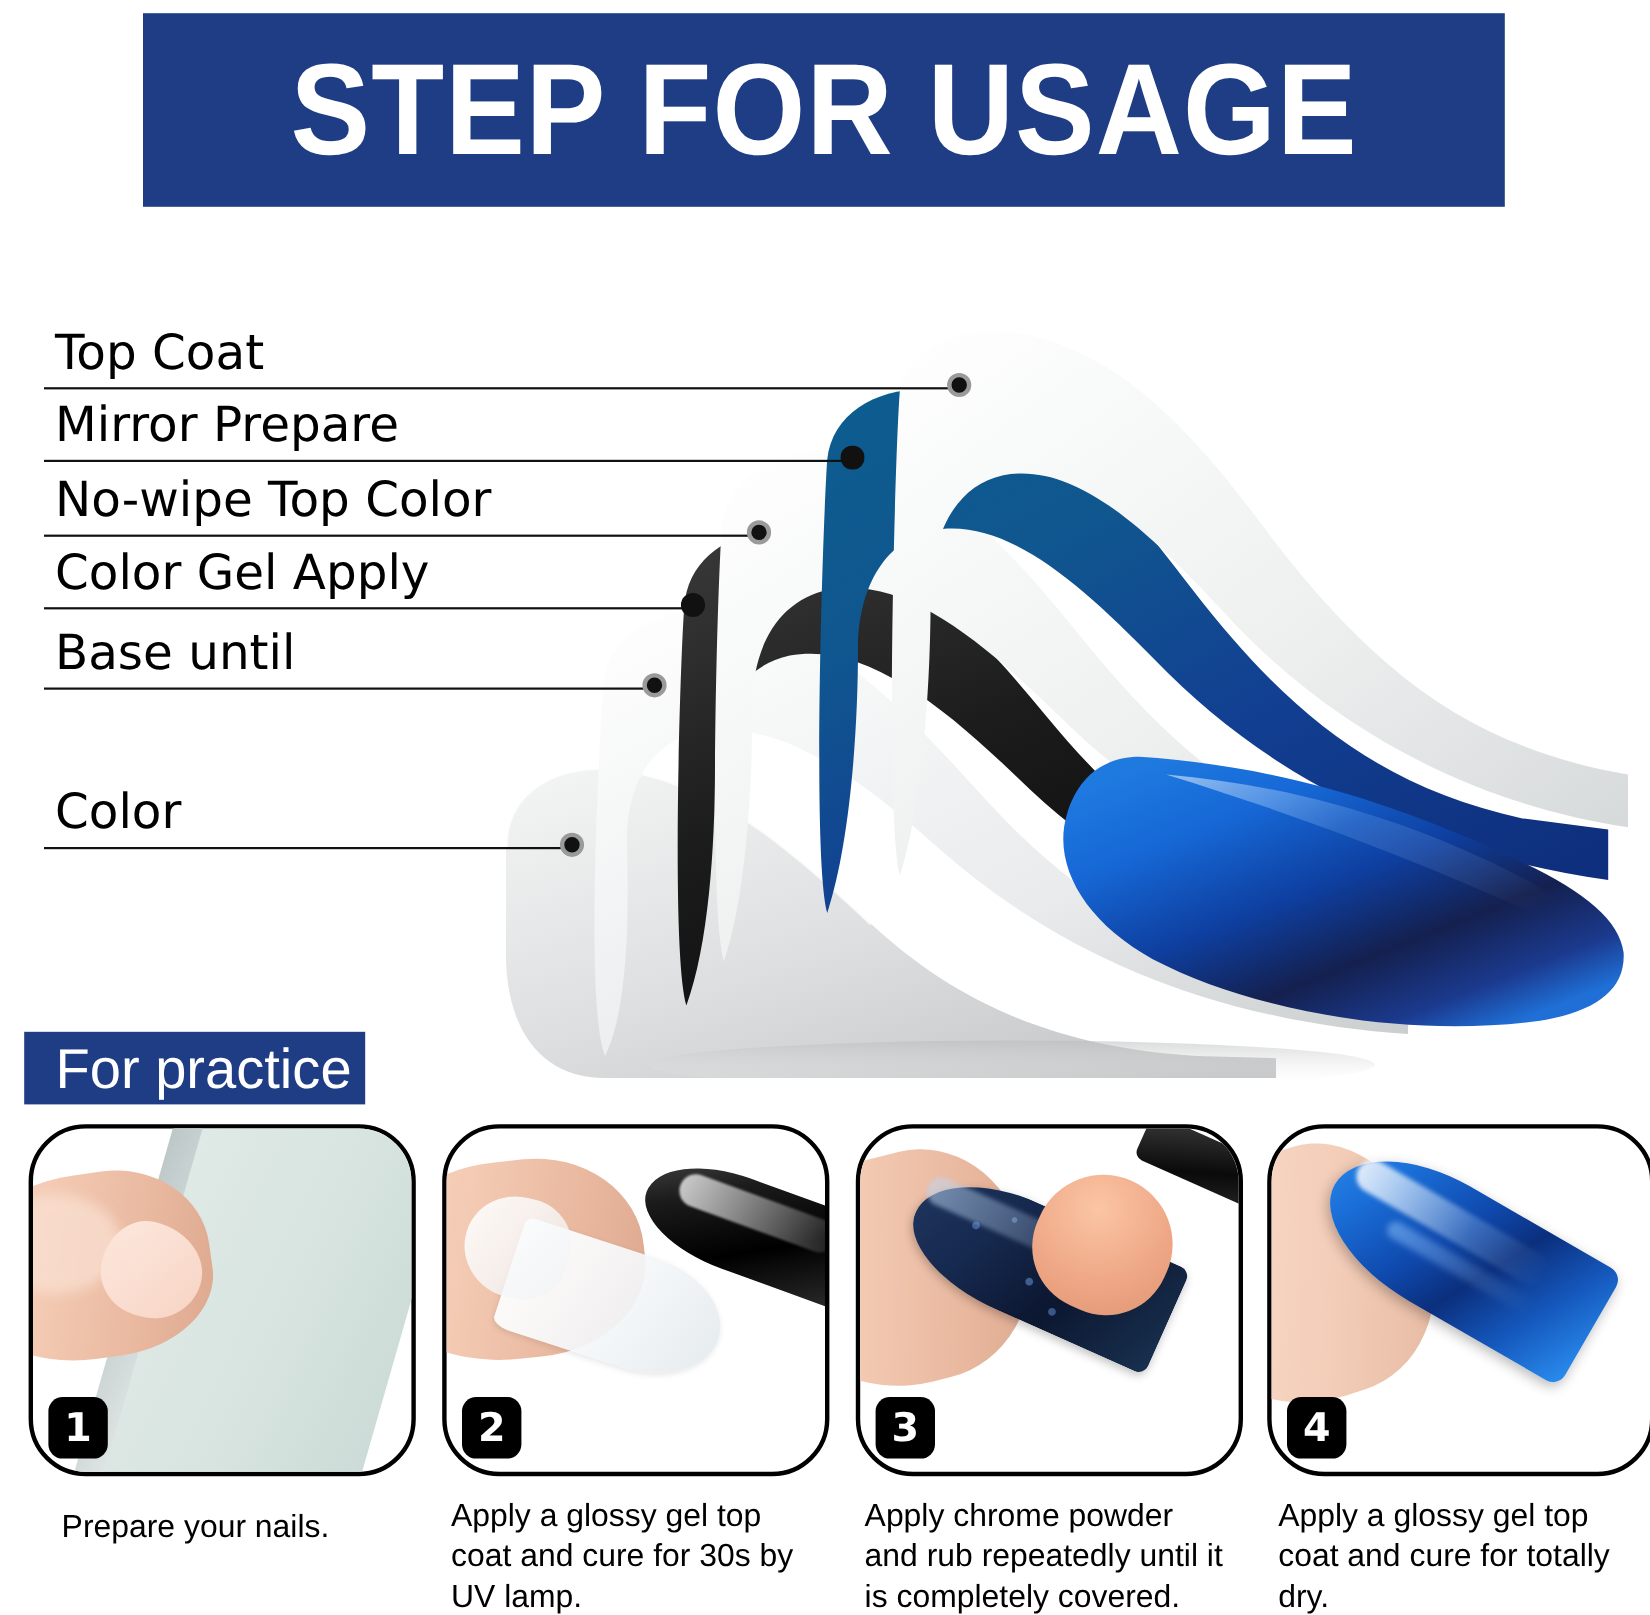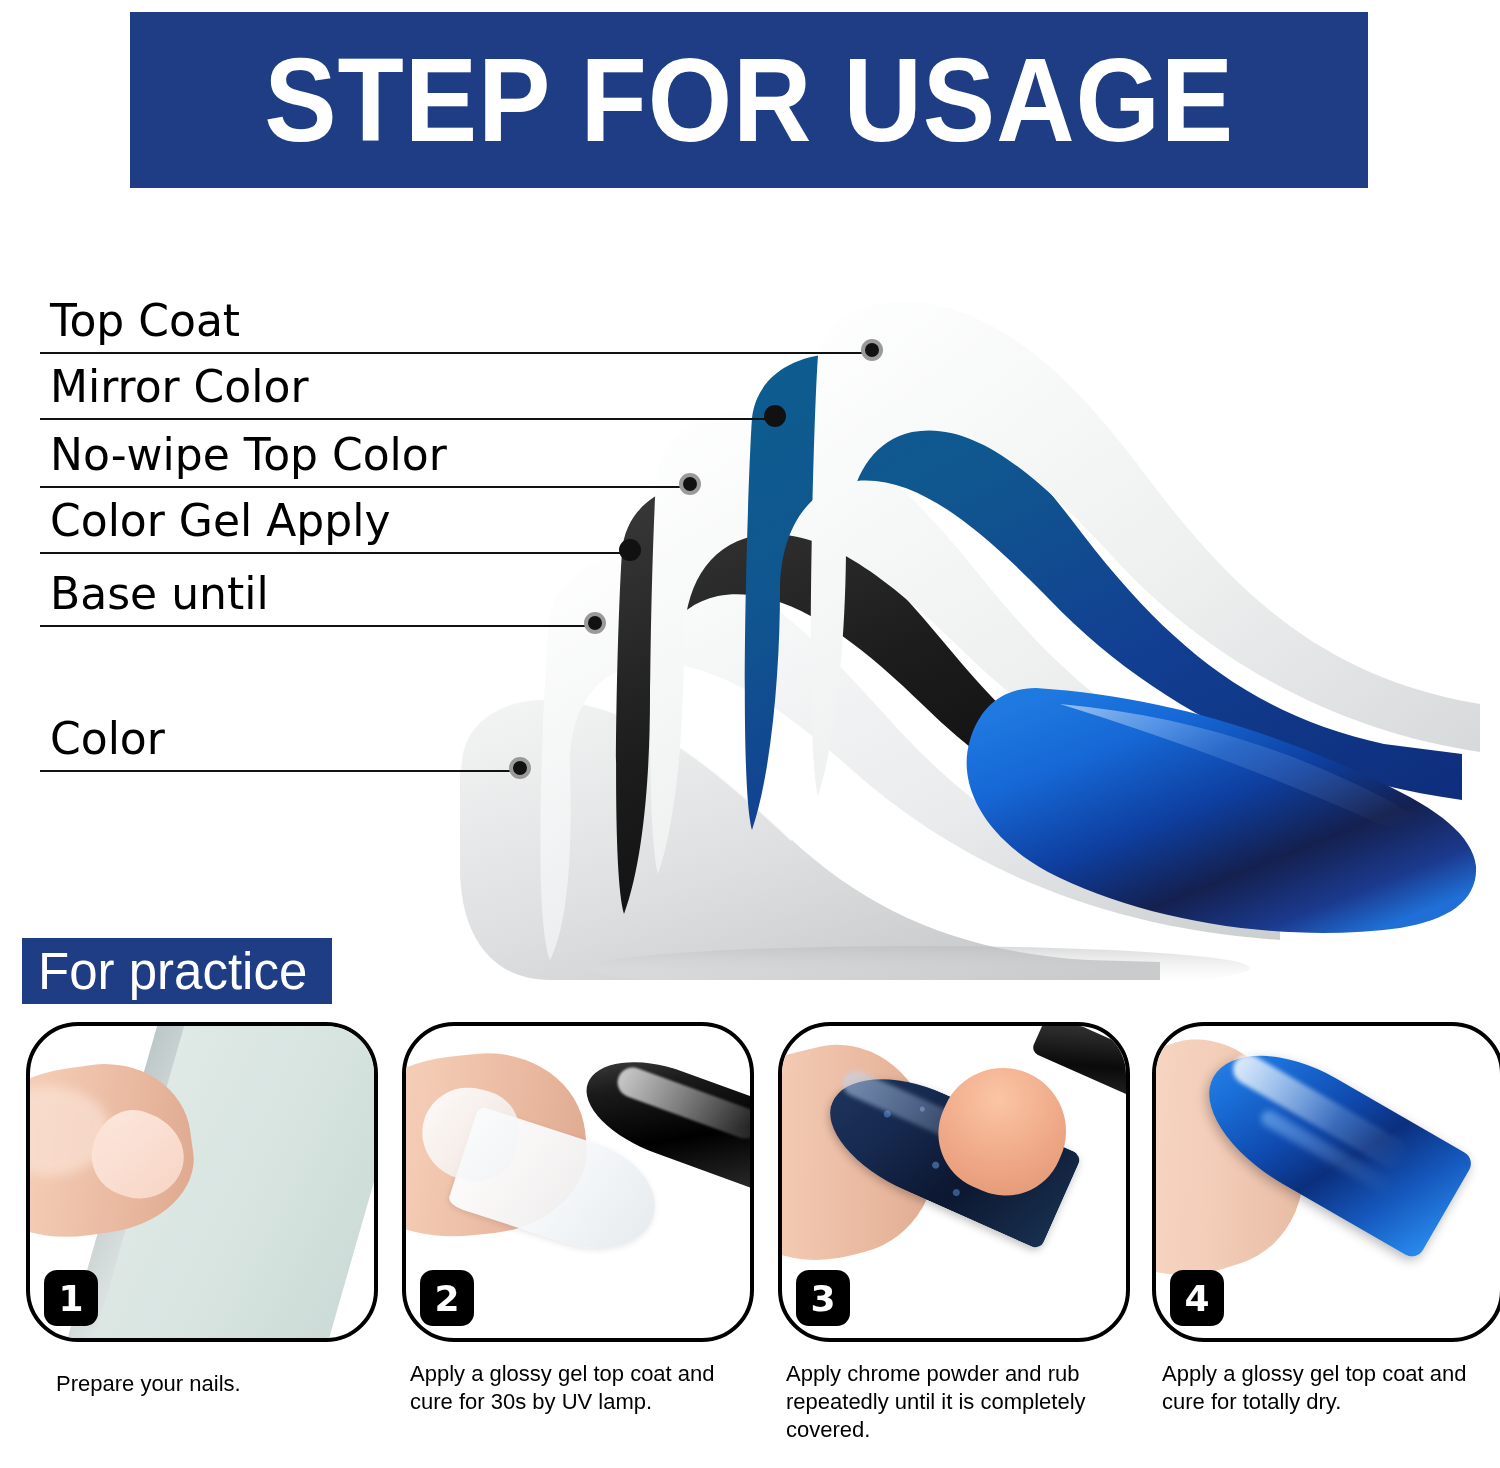--- a/index.html
+++ b/index.html
@@ -25,21 +25,21 @@
     color: #ffffff;
     font-size: 118px;
     font-weight: 700;
     letter-spacing: 1px;
     transform: scaleX(0.92);
     white-space: nowrap;
     line-height: 1;
   }
   #practice-banner {
     left: 22px; top: 938px; width: 310px; height: 66px;
-    justify-content: flex-start; padding-left: 16px;
+    justify-content: center; padding-left: 16px;
   }
   #practice-banner .banner-text {
     color: #ffffff; font-size: 51px; font-weight: 400; line-height: 1;
     white-space: nowrap;
   }
 
   
   .legend-item { position: absolute; left: 40px; }
   .legend-label {
     position: absolute; left: 10px; bottom: 6px;
@@ -73,21 +73,21 @@
     position: absolute; left: 14px; bottom: 12px;
     width: 54px; height: 56px; border-radius: 13px;
     background: #000; color: #fff;
     display: flex; align-items: center; justify-content: center;
     font-size: 36px; font-weight: 700;
     font-family: "DejaVu Sans", sans-serif;
     z-index: 6;
   }
   .card-caption {
     position: absolute;
-    font-size: 22px; line-height: 1.28; color: #000;
+    font-size: 29px; line-height: 1.28; color: #000;
     font-family: "Liberation Sans", sans-serif;
     width: 330px;
   }
 
   
   .scene { position: absolute; inset: 0; }
   .finger {
     position: absolute;
     background: linear-gradient(105deg,#f7d9c6 0%,#f3c9b2 38%,#e8b79e 72%,#dca88e 100%);
   }
@@ -211,21 +211,21 @@
 
   <div>
 
     <div class="legend-item" style="top:352px; width:840px;">
       <span class="legend-label">Top Coat</span>
       <div class="leader" style="width:832px; top:0;"></div>
       <div class="leader-dot" style="left:832px; top:0;"></div>
     </div>
 
     <div class="legend-item" style="top:418px; width:740px;">
-      <span class="legend-label">Mirror Color</span>
+      <span class="legend-label">Mirror Prepare</span>
       <div class="leader" style="width:735px; top:0;"></div>
       <div class="leader-dot plain" style="left:735px; top:0;"></div>
     </div>
 
     <div class="legend-item" style="top:486px; width:655px;">
       <span class="legend-label">No-wipe Top Color</span>
       <div class="leader" style="width:650px; top:0;"></div>
       <div class="leader-dot" style="left:650px; top:0;"></div>
     </div>
 

